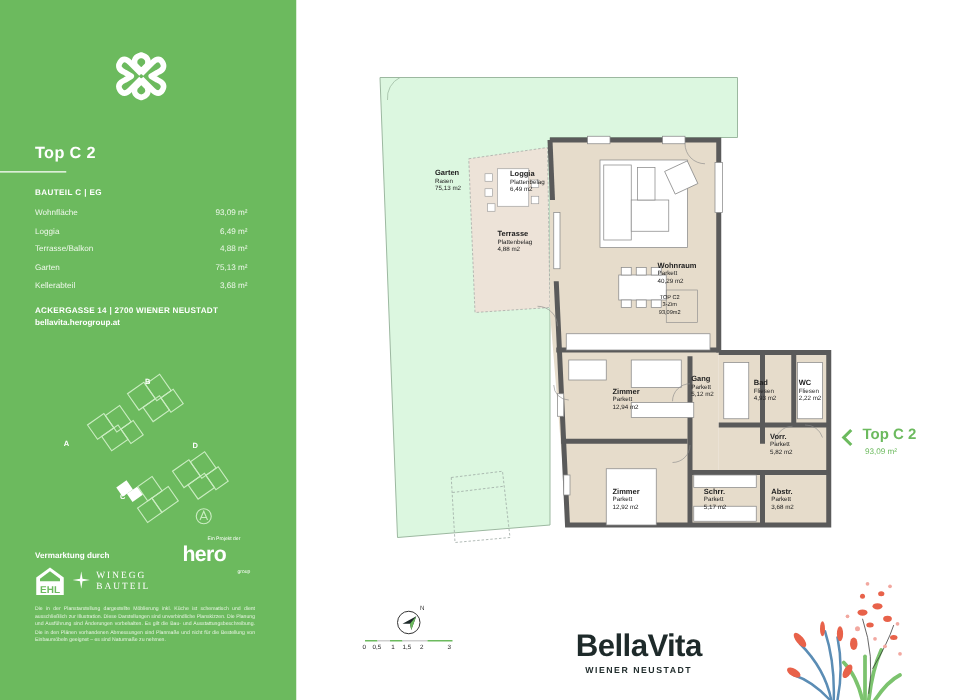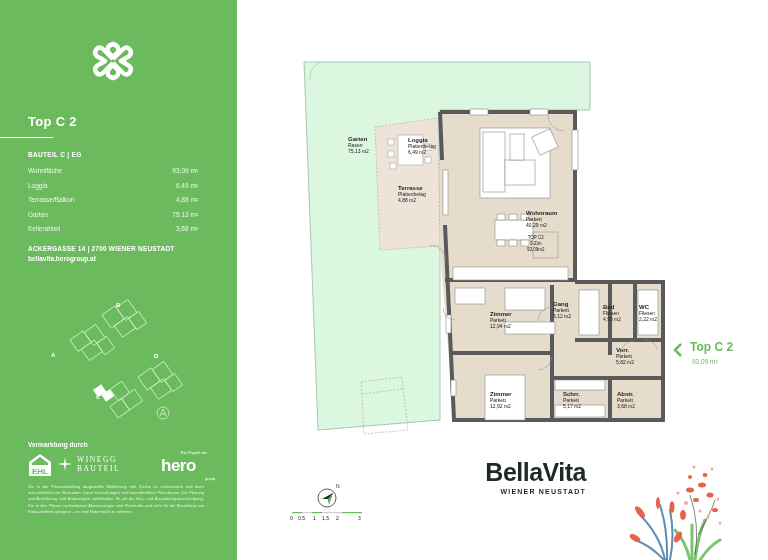--- a/index.html
+++ b/index.html
@@ -13,38 +13,38 @@
     .bauteil { position: absolute; left: 28px; top: 151px; font-size: 6.5px; font-weight: bold; letter-spacing: 0.3px; }
     .spec-list { position: absolute; left: 28px; top: 164px; width: 170px; }
     .spec-row { display: flex; justify-content: space-between; font-size: 6.5px; height: 14.5px; line-height: 14.5px; color: #eef8ea; }
     .address { position: absolute; left: 28px; top: 245px; font-size: 6.5px; font-weight: bold; letter-spacing: 0.2px; }
     .website { position: absolute; left: 28px; top: 255px; font-size: 6.5px; font-weight: bold; }
     .siteplan { position: absolute; left: 40px; top: 295px; width: 150px; height: 135px; }
     .vermarktung { position: absolute; left: 28px; top: 441px; font-size: 6.5px; font-weight: bold; }
     .ehl-logo { position: absolute; left: 28px; top: 453px; width: 24px; height: 24px; }
     .winegg { position: absolute; left: 58px; top: 455px; display: flex; align-items: center; gap: 5px; }
     .winegg-text { font-family: "Liberation Serif", serif; font-size: 7.5px; letter-spacing: 1.6px; line-height: 9px; }
-    .hero-logo { position: absolute; left: 146px; top: 450px; width: 60px; height: 32px; margin-left: 15px; }
+    .hero-logo { position: absolute; left: 146px; top: 428px; width: 60px; height: 32px; }
     .hero-small { position: absolute; font-size: 4px; }
     .hero-word { position: absolute; left: 0; top: 6px; font-size: 17px; font-weight: bold; letter-spacing: -0.5px; }
     .disclaimer { position: absolute; left: 28px; top: 484px; width: 176px; font-size: 4.1px; line-height: 6.2px; color: #e7f4e2; text-align: justify; }
 
     .plan { position: absolute; left: 280px; top: 50px; width: 400px; height: 400px; }
     .room-label { position: absolute; font-size: 5px; line-height: 6px; color: #222; }
     .room-label b { font-size: 6px; }
     .top-tag { position: absolute; left: 672px; top: 340px; color: #6cba5e; }
     .top-tag-title { font-size: 12px; font-weight: bold; position: absolute; left: 18px; top: 0; white-space: nowrap; }
     .top-tag-area { font-size: 6.5px; position: absolute; left: 20px; top: 18px; white-space: nowrap; }
 
     .north { position: absolute; left: 314px; top: 482px; width: 30px; height: 30px; }
     .scale { position: absolute; left: 290px; top: 511px; width: 80px; }
     .scale-labels { position: absolute; top: 4px; left: 0; font-size: 5px; color: #222; width: 80px; height: 8px; }
     .scale-labels span { position: absolute; }
 
-    .brand { position: absolute; left: 436px; top: 459px; width: 150px; text-align: right; }
+    .brand { position: absolute; left: 436px; top: 504px; width: 150px; text-align: center; }
     .brand-name { font-size: 25px; font-weight: bold; color: #1e2a2a; letter-spacing: -0.5px; line-height: 26px; }
     .brand-sub { font-size: 7px; font-weight: bold; letter-spacing: 1.2px; color: #1e2a2a; margin-top: 3px; }
     .flowers { position: absolute; left: 620px; top: 455px; width: 120px; height: 105px; }
   </style>
 </head>
 <body>
 
 <div class="sidebar">
   <svg class="logo-mark" viewBox="0 0 42 42">
     <g fill="none" stroke="#fff" stroke-width="4.5" stroke-linejoin="round">

